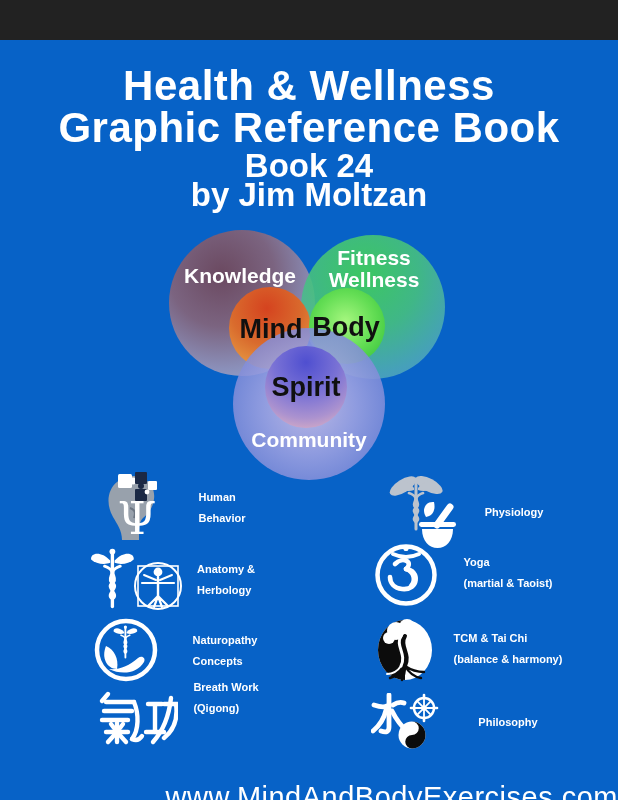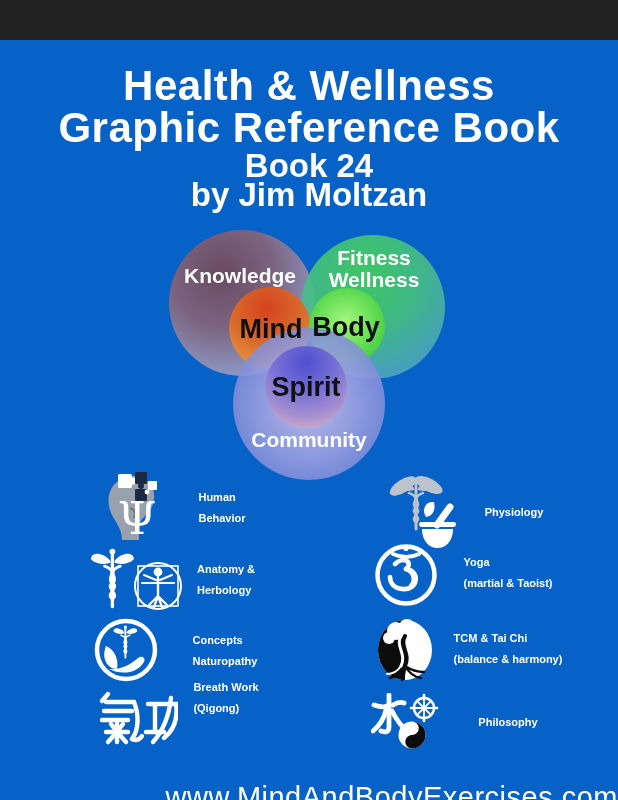--- a/index.html
+++ b/index.html
@@ -125,22 +125,22 @@
   </div>
 
   <div>
     <svg class="ticon" style="left:93px;top:577px" width="66" height="66" viewBox="0 0 66 66">
       <circle cx="33" cy="33" r="29" fill="none" stroke="#fff" stroke-width="4.5"></circle>
       <use href="#caduceus" transform="translate(20,7) scale(0.62)" color="#ffffff"></use>
       <path d="M13,29 C8,41 14,52 24,52 C26,42 21,32 13,29 Z" fill="#fff"></path>
       <path d="M16,52 C28,58 44,57 51,45 C53,41 49,38 45,41 C36,49 26,53 16,52 Z" fill="#fff"></path>
     </svg>
     <div class="tlabel" style="left:225px;top:590px">
+      <div>Naturopathy</div>
       <div>Concepts</div>
-      <div>Naturopathy</div>
     </div>
   </div>
 
   <div>
     <svg class="ticon" style="left:98px;top:650px" width="80" height="56" viewBox="0 0 80 56" stroke="#fff" stroke-width="4.4" stroke-linecap="round" fill="none">
       <path d="M10,4 L4,11"></path>
       <path d="M8,12 H36"></path>
       <path d="M6,21 H34"></path>
       <path d="M4,30 H30"></path>
       <path d="M36,12 C41,24 41,40 34,49"></path>

